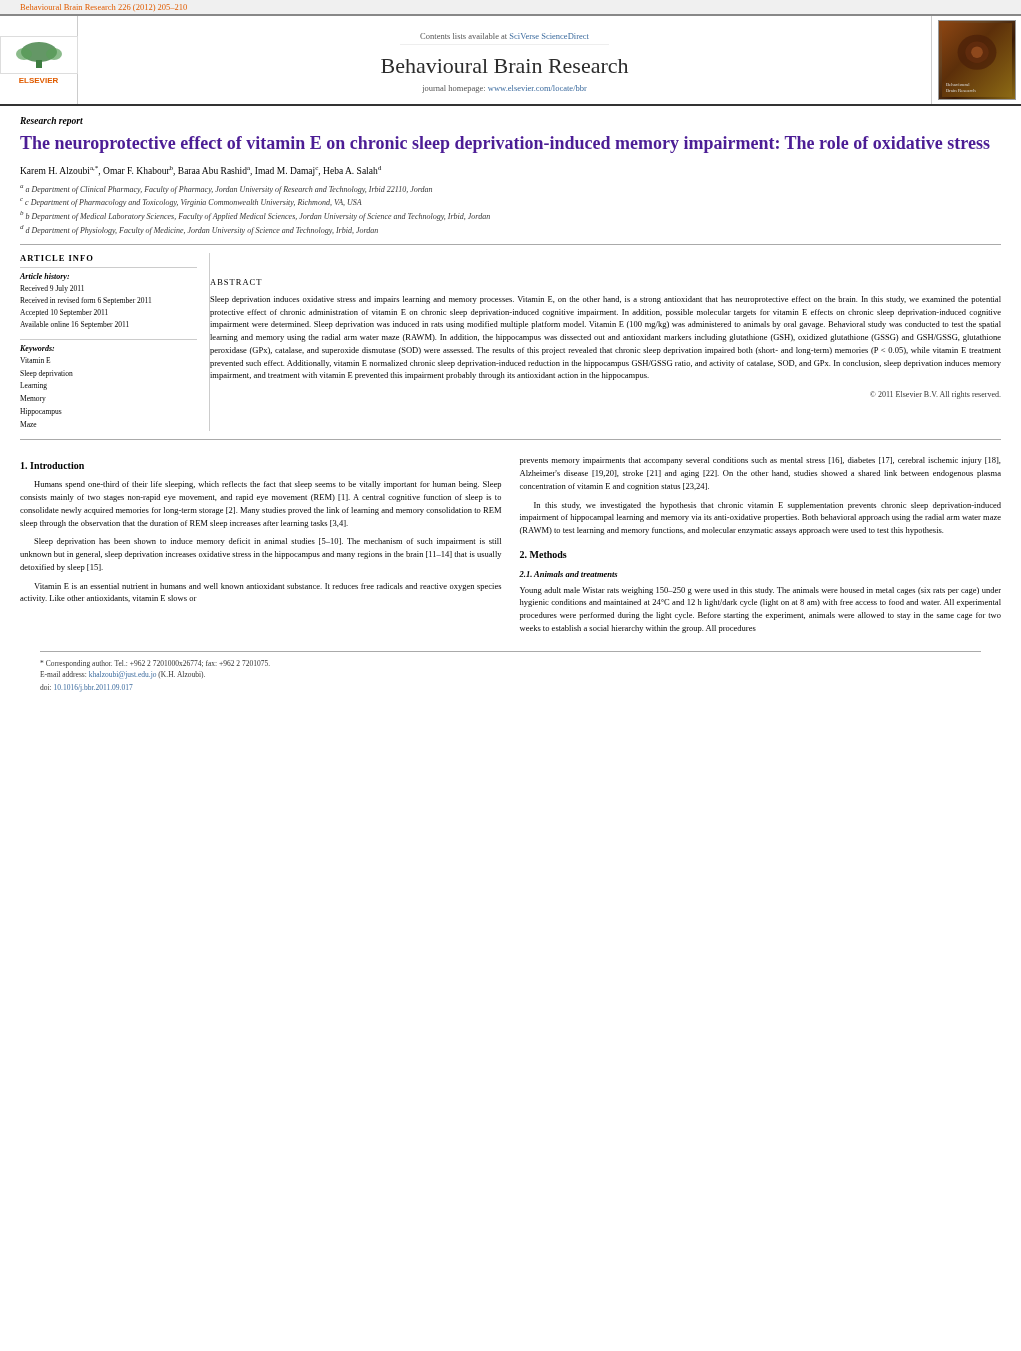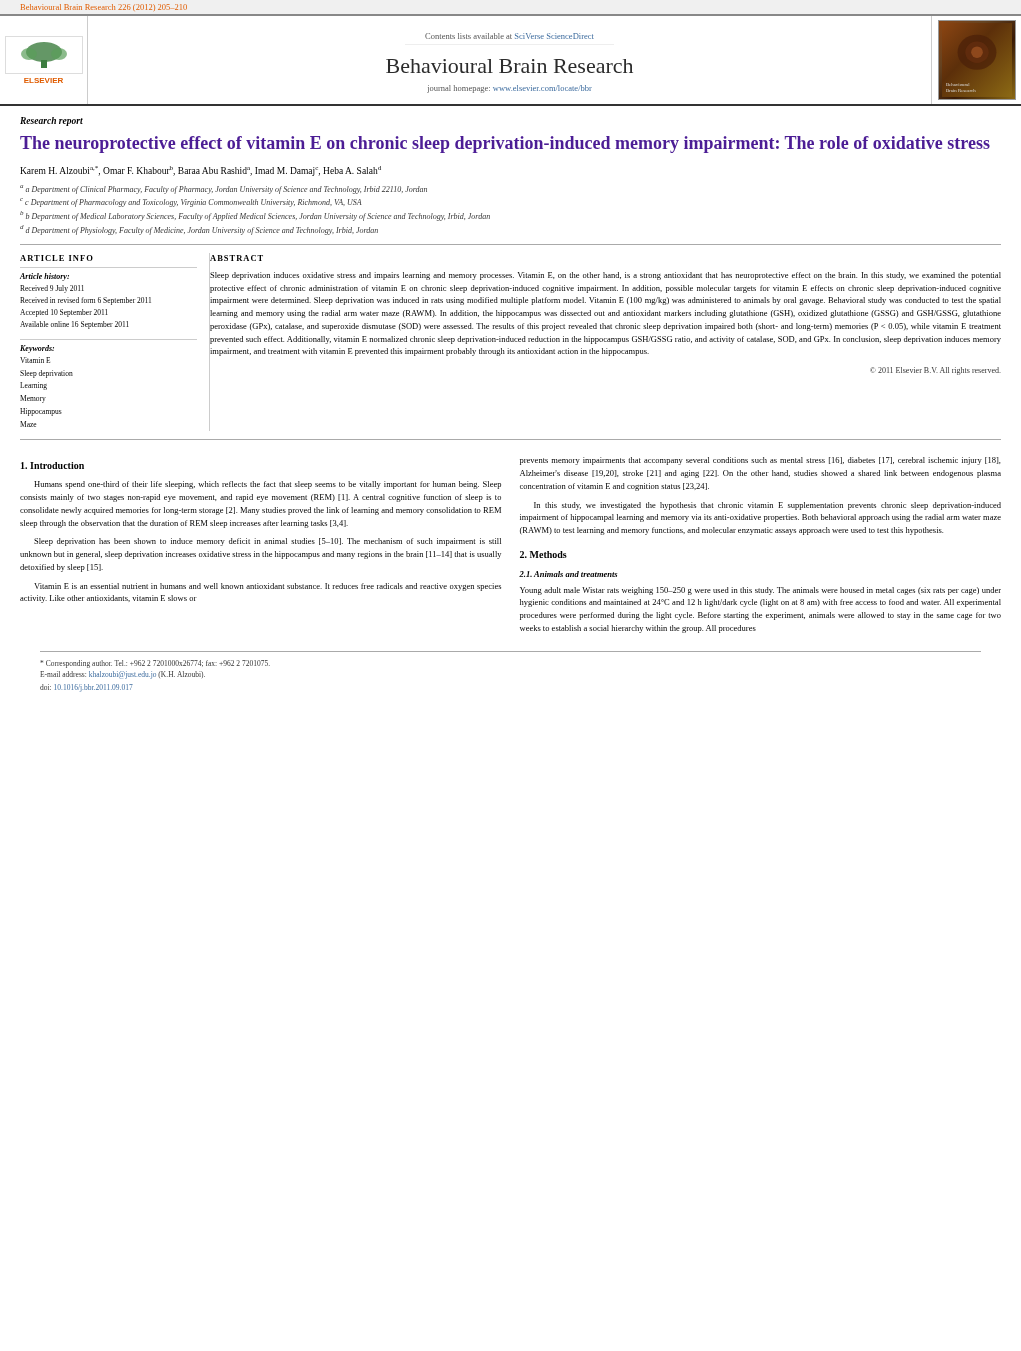--- a/index.html
+++ b/index.html
@@ -159,24 +159,25 @@
     }
 
     
     .abstract-section {
       flex: 1;
       font-size: 8.5px;
     }
 
     .abstract-title {
       font-size: 8.5px;
-      font-weight: bold;
+      font-weight: normal;
       letter-spacing: 1px;
       text-transform: uppercase;
       margin-bottom: 6px;
+      margin-top: 24px;
     }
 
     .abstract-text {
       font-size: 8.5px;
       line-height: 1.5;
       text-align: justify;
       color: #000;
     }
 
     .copyright-line {
@@ -247,21 +248,21 @@
     .header-wrapper {
       border-bottom: 2px solid #333;
     }
 
     .header-top {
       display: flex;
       align-items: stretch;
     }
 
     .elsevier-side {
-      width: 88px;
+      width: 78px;
       display: flex;
       flex-direction: column;
       align-items: center;
       justify-content: center;
       border-right: 1px solid #ccc;
       padding: 8px;
     }
 
     .journal-center-block {
       flex: 1;
@@ -343,21 +344,21 @@
 
   <div class="article-type">Research report</div>
 
   <div class="article-title">The neuroprotective effect of vitamin E on chronic sleep deprivation-induced memory impairment: The role of oxidative stress</div>
 
   <div class="authors">
     <span>Karem H. Alzoubi<sup>a,*</sup>, Omar F. Khabour<sup>b</sup>, Baraa Abu Rashid<sup>a</sup>, Imad M. Damaj<sup>c</sup>, Heba A. Salah<sup>d</sup></span>
   </div>
 
   <div class="affiliations">
-    <div><sup style="font-size:7px">a</sup> <span>a Department of Clinical Pharmacy, Faculty of Pharmacy, Jordan University of Science and Technology, Irbid 22110, Jordan</span></div>
+    <div><sup style="font-size:7px">a</sup> <span>a Department of Clinical Pharmacy, Faculty of Pharmacy, Jordan University of Research and Technology, Irbid 22110, Jordan</span></div>
     <div><sup style="font-size:7px">c</sup> <span>c Department of Pharmacology and Toxicology, Virginia Commonwealth University, Richmond, VA, USA</span></div>
     <div><sup style="font-size:7px">b</sup> <span>b Department of Medical Laboratory Sciences, Faculty of Applied Medical Sciences, Jordan University of Science and Technology, Irbid, Jordan</span></div>
     <div><sup style="font-size:7px">d</sup> <span>d Department of Physiology, Faculty of Medicine, Jordan University of Science and Technology, Irbid, Jordan</span></div>
   </div>
 
   <hr class="section-divider">
 
   <div class="article-body">
 
     <div class="article-info">

